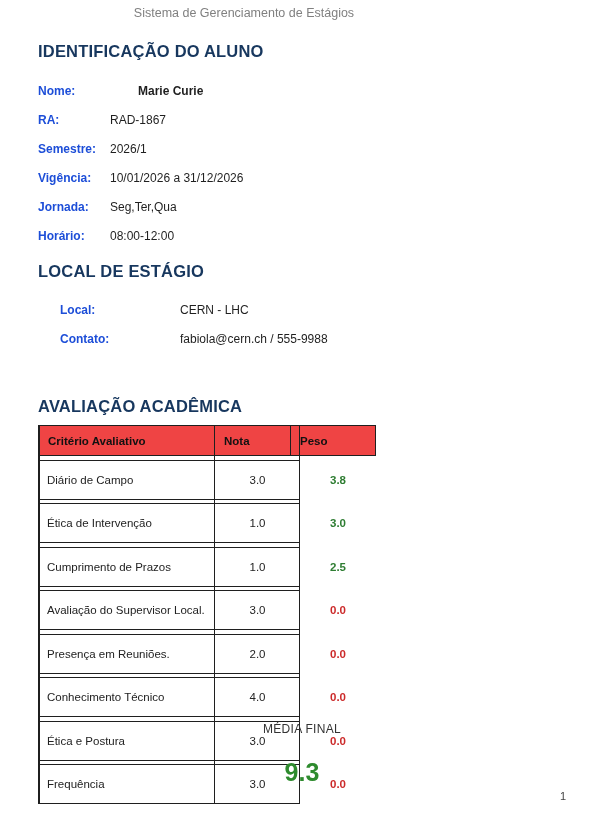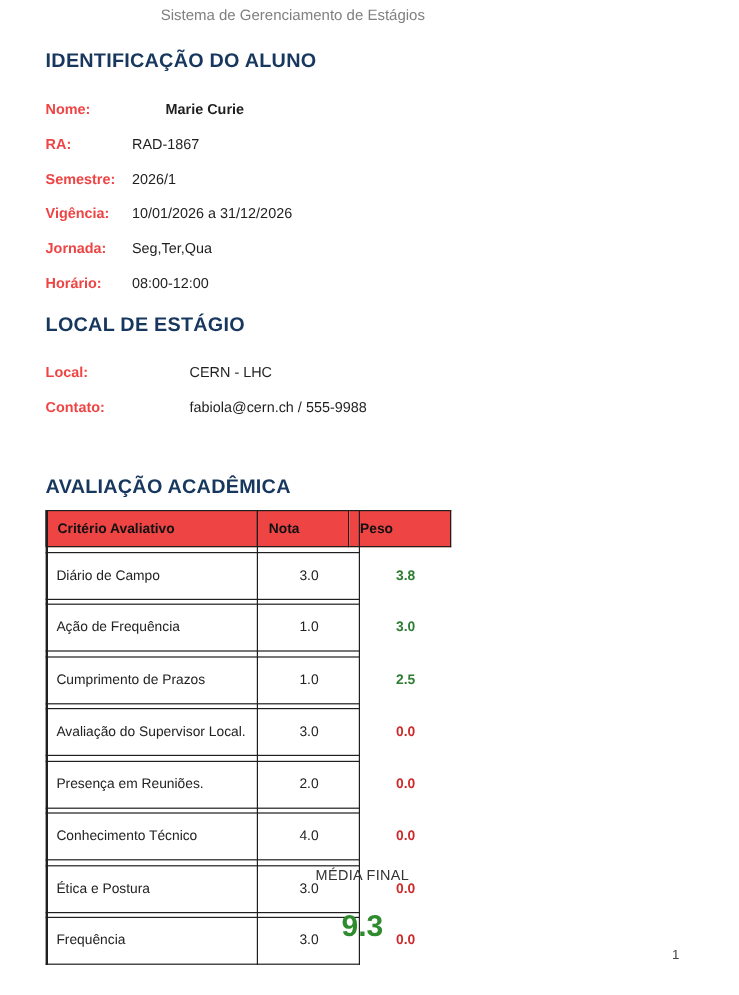--- a/index.html
+++ b/index.html
@@ -17,23 +17,23 @@
     color:#17375e; letter-spacing:0.2px;
   }
   #title-ident { top:42px; }
   #title-local { top:262px; }
   #title-aval  { top:397px; }
 
   .fields { position:absolute; left:38px; font-size:12px; }
   #fields-ident { top:76px; }
   #fields-local { top:295px; }
   .frow { height:29px; display:flex; align-items:center; }
-  .flabel { font-weight:bold; color:#ef4444; }
+  .flabel { font-weight:bold; color:#1d4ed8; }
   #fields-ident .flabel { width:72px; }
-  #fields-local .flabel { width:120px; }
+  #fields-local .flabel { width:120px;margin-left:22px; }
   .fvalue { color:#1f1f1f; }
   .fvalue.v-bold { font-weight:bold;padding-left:28px; }
 
   
   .aval-table { position:absolute; left:38px; top:425px; width:338px; }
   .vline {
     position:absolute; top:0; bottom:0; width:1.5px; background:#1f1f1f;
   }
   .vline.v0 { left:0; }
   .vline.v1 { left:175.5px; }
@@ -125,21 +125,21 @@
       <div class="th h-nota">Nota</div>
       <div class="th h-peso">Peso</div>
     </div>
 
     <div class="trow">
       <div class="tc tc-crit">Diário de Campo</div>
       <div class="tc tc-peso">3.0</div>
       <div class="tc-nota" data-status="ok">3.8</div>
     </div>
     <div class="trow">
-      <div class="tc tc-crit">Ação de Frequência</div>
+      <div class="tc tc-crit">Ética de Intervenção</div>
       <div class="tc tc-peso">1.0</div>
       <div class="tc-nota" data-status="ok">3.0</div>
     </div>
     <div class="trow">
       <div class="tc tc-crit">Cumprimento de Prazos</div>
       <div class="tc tc-peso">1.0</div>
       <div class="tc-nota" data-status="ok">2.5</div>
     </div>
     <div class="trow">
       <div class="tc tc-crit">Avaliação do Supervisor Local.</div>

